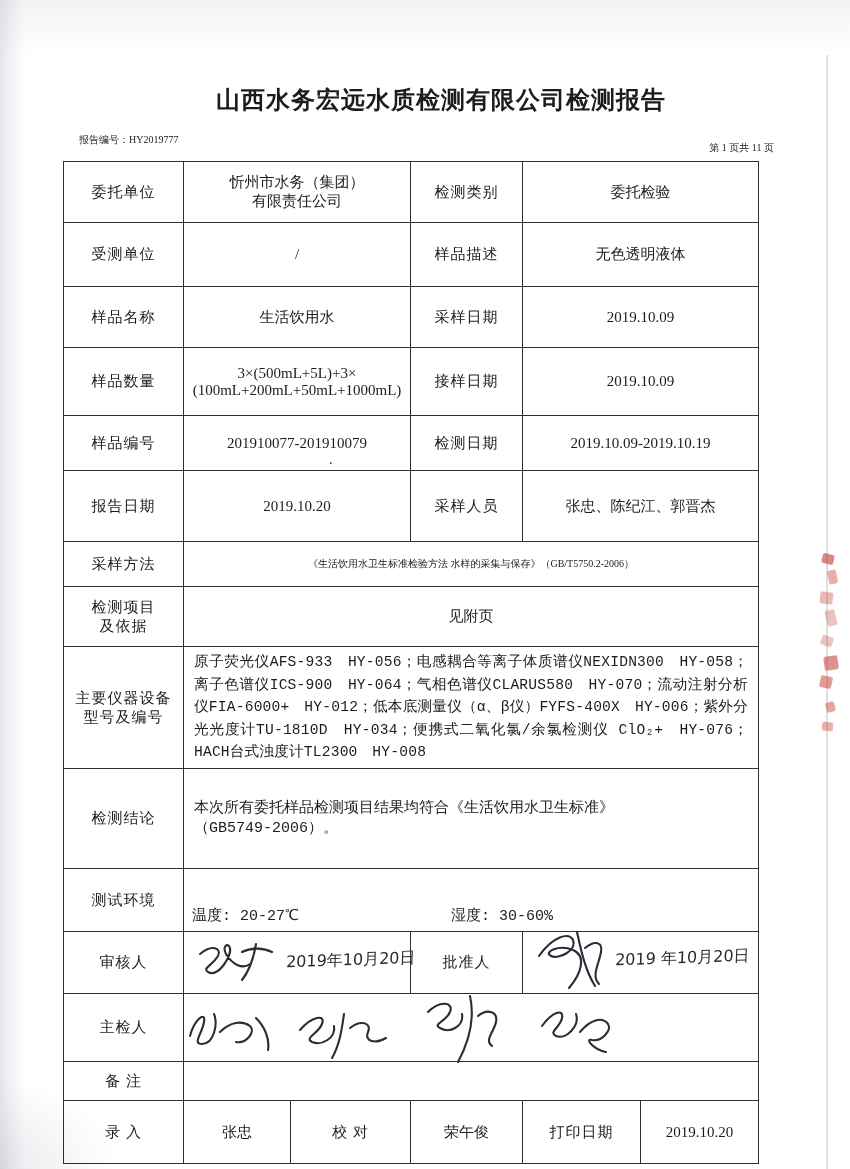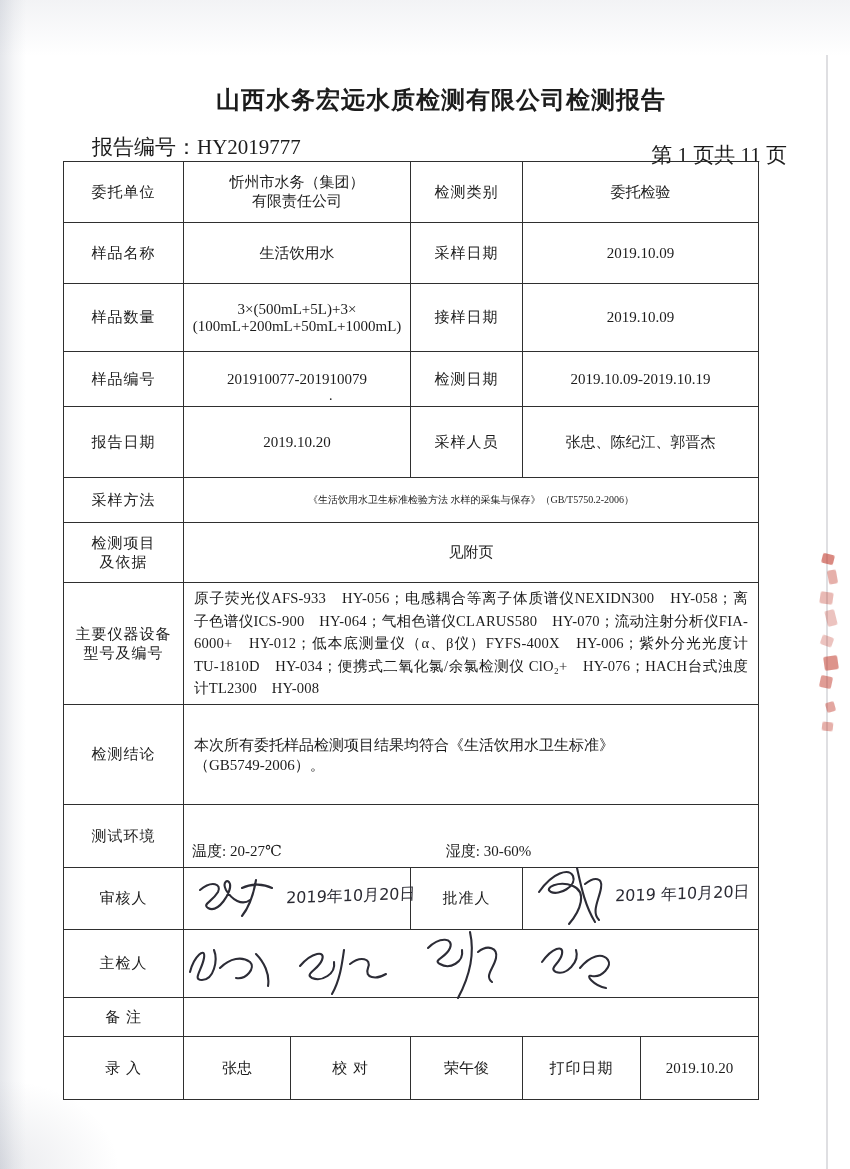--- a/index.html
+++ b/index.html
@@ -35,43 +35,43 @@
     pointer-events:none;
   }
 
   
   .title{
     position:absolute;left:16px;top:84px;width:850px;
     margin:0;text-align:center;
     font-size:24px;font-weight:bold;letter-spacing:1px;
   }
   .meta{
-    position:absolute;left:92px;top:133px;width:695px;height:22px;
-    font-size:21px;
+    position:absolute;left:79px;top:133px;width:695px;height:22px;
+    font-size:10px;
   }
   .report-no{position:absolute;left:0;top:0;}
   .page-info{position:absolute;right:0;top:0;margin-top:8px;}
 
   
   .doc-table{position:absolute;left:63px;top:161px;width:695px;}
   table{width:695px;border-collapse:collapse;table-layout:fixed;}
   td{
     border:1px solid #2f2f2f;
     font-size:15px;
     padding:2px 8px;
     vertical-align:middle;
     overflow:visible;
   }
   .r1 td{height:56px}.r2 td{height:59px}.r3 td{height:56px}.r4 td{height:63px}
   .r5 td{height:50px}.r6 td{height:66px}.r7 td{height:40px}.r8 td{height:55px}
   .r9 td{height:113px}.r10 td{height:59px}.r11 td{height:58px}.r12 td{height:57px}
   .r13 td{height:63px}.r14 td{height:34px}.r15 td{height:58px}
   .lab{text-align:center;letter-spacing:1px;}
   .val{text-align:center;}
-  .left{text-align:left;}
+  .left{text-align:left;font-family:Liberation Mono, monospace;}
   .pre{white-space:pre-line;}
   .inst{
     font-size:14.6px;line-height:22.5px;text-align:justify;
     padding:4px 10px;letter-spacing:.2px;
   }
   .concl{vertical-align:middle;padding:20px 10px;line-height:20px;}
   .env span{display:inline-block;margin-top:30px;}
   .env .temp{width:250px;}
   .sig-cell{position:relative;padding:0 4px;}
   .dot-note{position:absolute;left:145px;top:36px;font-size:14px;}
@@ -143,20 +143,26 @@
 
       <tbody>
           <tr class="r1">
         <td class="lab">委托单位</td>
         <td class="val pre" colspan="2">忻州市水务（集团）
 有限责任公司</td>
         <td class="lab">检测类别</td>
         <td class="val" colspan="2">委托检验</td>
       </tr>
 
+      <tr class="r2">
+        <td class="lab">受测单位</td>
+        <td class="val" colspan="2">/</td>
+        <td class="lab">样品描述</td>
+        <td class="val" colspan="2">无色透明液体</td>
+      </tr>
 
       <tr class="r3">
         <td class="lab">样品名称</td>
         <td class="val" colspan="2">生活饮用水</td>
         <td class="lab">采样日期</td>
         <td class="val" colspan="2">2019.10.09</td>
       </tr>
 
       <tr class="r4">
         <td class="lab">样品数量</td>

